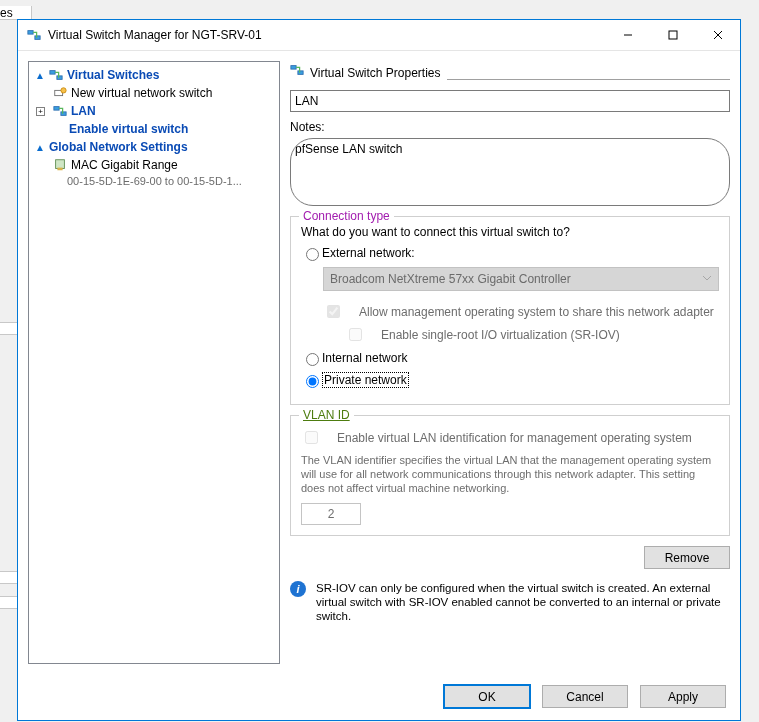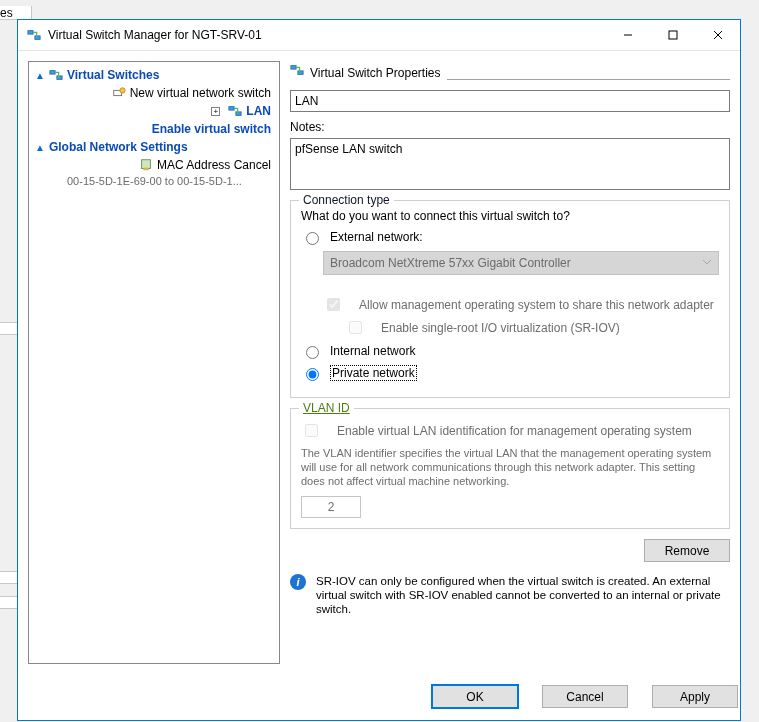--- a/index.html
+++ b/index.html
@@ -50,66 +50,66 @@
   .tree {
     width: 252px;
     border: 1px solid #828790;
     background: #fff;
     padding: 4px 0;
     overflow: hidden;
   }
   .tree-sec { padding: 2px 8px 2px 6px; display:flex; align-items:center; gap:4px; }
   .tree-sec .chev { color:#0a6cce; font-size:10px; }
   .tree-sec .label { color:#0a4bb5; font-weight:bold; }
-  .tree-item { padding: 2px 8px 2px 24px; display:flex; align-items:center; gap:4px;justify-content:flex-end; }
+  .tree-item { padding: 2px 8px 2px 24px; display:flex; align-items:center; gap:4px; }
   .tree-item.depth2 { padding-left: 40px; }
   .tree-item .plus { width:9px; height:9px; border:1px solid #808080; font-size:8px; line-height:7px; text-align:center; color:#000; margin-left:-17px; margin-right:4px; }
   .tree-item.bold .label { color:#0a4bb5; font-weight:bold; }
   .tree-sub { padding: 1px 8px 1px 38px; color:#6b6b6b; font-size:11px; white-space:nowrap; overflow:hidden; text-overflow:ellipsis; }
   .tree .icon { width:14px; height:14px; display:inline-flex; align-items:center; justify-content:center; }
 
   
   .right { flex:1; display:flex; flex-direction:column; min-width:0; }
   .section-head { display:flex; align-items:flex-end; gap:6px; margin: 2px 0 10px 0; }
   .section-head .line { flex:1; height:1px; background:#a0a0a0; }
   .right label.lbl { display:block; margin: 4px 0 4px 0; }
   .right input[type=text].field, .right textarea.field {
     width: 100%; border:1px solid #7a7a7a; padding:3px 4px; font:inherit; background:#fff;
   }
-  .right textarea.field { height:52px; resize:none; overflow-y:scroll; }
+  .right textarea.field { height:68px; resize:none; overflow-y:scroll;border-radius:23px; }
 
   .group {
     border:1px solid #cfcfcf; padding:8px 10px 10px 10px; margin-top:10px; position:relative;
   }
-  .group .legend { position:absolute; top:-8px; left:8px; background:#fff; padding:0 4px; color:#0f172a; font-size:12px; }
+  .group .legend { position:absolute; top:-8px; left:8px; background:#fff; padding:0 4px; color:#a21caf; font-size:12px; }
   .group.disabled .legend { color:#4d7c0f;text-decoration:underline; }
 
-  .radio-row { display:flex; align-items:center; gap:8px; margin:6px 0; }
+  .radio-row { display:flex; align-items:center; gap:0; margin:6px 0; }
   .radio-row.focus .lbltxt { border:1px dotted #000; padding:0 1px; }
   .sel-net {
-    margin: 4px 0 20px 22px;
+    margin: 4px 0 11px 22px;
     background:#d6d6d6; border:1px solid #c2c2c2; color:#6b6b6b;
     padding:4px 6px; display:flex; align-items:center; justify-content:space-between;gap:30px;
   }
   .sel-net svg { width:10px; height:10px; opacity:.5; }
   .chk-row { display:flex; align-items:center; gap:16px; margin:4px 0 4px 22px; color:#6d6d6d; }
   .chk-row input[disabled] { opacity:.6; }
 
   .group .help { color:#6d6d6d; font-size:11px; line-height:14px; margin:6px 0 8px 0; }
   .vlan-inp { width:60px; text-align:center; border:1px solid #c4c4c4; background:#fff; color:#6d6d6d; padding:3px 4px; font:inherit; }
 
   .remove-row { display:flex; justify-content:flex-end; margin-top:10px; }
   .btn { min-width:86px; height:23px; border:1px solid #adadad; background:#e1e1e1; color:#000; font:inherit; padding:0 12px; cursor:pointer; }
   .btn.primary { border:1px solid #0078d7; outline:1px solid #0078d7; }
 
   .info-row { display:flex; gap:10px; margin-top:12px; }
   .info-row .info-icon { width:16px; height:16px; border-radius:50%; background:#1e73d2; color:#fff; display:flex; align-items:center; justify-content:center; font-style:italic; font-weight:bold; font-size:11px; flex:0 0 16px; }
   .info-row .info-text { font-size:11.5px; line-height:14px; }
 
-  .footer { border-top:1px solid transparent; padding: 10px 2px 12px 0; display:flex; justify-content:flex-end; gap:24px; }
+  .footer { border-top:1px solid transparent; padding: 10px 14px 12px 0; display:flex; justify-content:flex-end; gap:12px; }
 
   
   .icon svg { width:14px; height:14px; }
 </style>
 </head>
 <body>
 
 <div class="bg-row top">es</div>
 <div class="bg-row mid1"></div>
 <div class="bg-row mid2"></div>
@@ -186,21 +186,21 @@
         <span class="chev">▲</span>
         <span class="label">Global Network Settings</span>
       </div>
       <div class="tree-item">
         <span class="icon">
           <svg viewBox="0 0 16 16">
               <rect x="3" y="2" width="10" height="10" fill="#cfe6c5" stroke="#5a8a4d"></rect>
               <rect x="5" y="11" width="6" height="3" fill="#d8b24a"></rect>
             </svg>
         </span>
-        <span class="label">MAC Address Cancel</span>
+        <span class="label">MAC Gigabit Range</span>
       </div>
       <div class="tree-sub">00-15-5D-1E-69-00 to 00-15-5D-1...</div>
     </div>
 
     <div class="right">
       <div class="section-head">
         <span class="icon">
           <svg viewBox="0 0 16 16">
               <rect x="1" y="3" width="6" height="4" fill="#3a9de0" stroke="#2d6fb0"></rect>
               <rect x="9" y="9" width="6" height="4" fill="#3a9de0" stroke="#2d6fb0"></rect>

